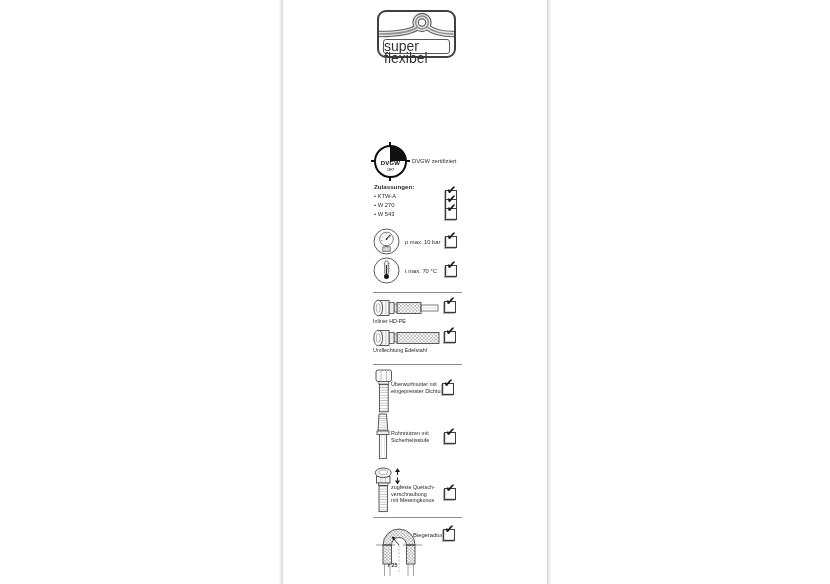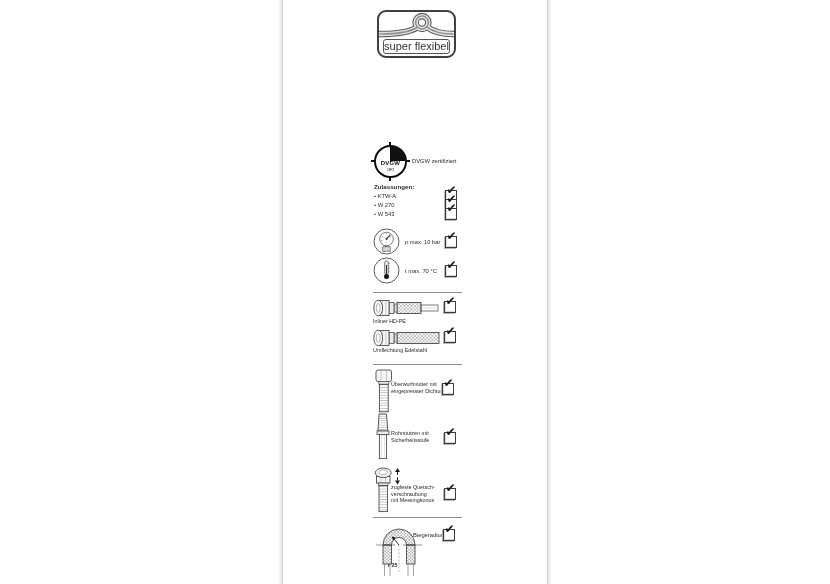--- a/index.html
+++ b/index.html
@@ -13,21 +13,21 @@
   .lbl-b{font-weight:bold;}
   .cb{position:absolute;width:10px;height:10px;background:#fff;border:1px solid #3c3c3c;
       box-shadow:-1px 1px 0 #b5b5b5, inset 1px -1px 0 #d8d8d8;}
   .cb .check{position:absolute;left:0.5px;top:-7px;font-size:12px;line-height:13px;color:#1c1c1c;
       font-family:"DejaVu Sans",sans-serif;}
   .sep{position:absolute;width:89px;height:1px;background:#8f8f8f;}
   
   .brand{position:absolute;left:377px;top:10px;width:79px;height:48px;border:2px solid #3f3f3f;
          border-radius:9px;background:#fff;box-sizing:border-box;}
   .brand-label{position:absolute;left:4px;right:4px;bottom:2px;height:13px;border:1px solid #555;
-         border-radius:3px;background:#fff;font-size:11px;line-height:12px;text-align:center;
+         border-radius:3px;background:#fff;font-size:14px;line-height:12px;
          color:#333;}
   
   .dvgw{position:absolute;left:374px;top:145px;width:29px;height:29px;border:2.5px solid #101010;
         border-radius:50%;background:conic-gradient(#101010 0 25%, #ffffff 0);}
   .dvgw-txt{position:absolute;left:0;right:0;top:13px;text-align:center;font-size:6px;
         font-weight:bold;color:#101010;letter-spacing:.2px;}
   .dvgw-sub{position:absolute;left:0;right:0;top:21px;text-align:center;font-size:2.8px;
         color:#101010;}
   .tick{position:absolute;background:#101010;}
   .tick.t{left:13px;top:-5px;width:1.5px;height:5px;}

